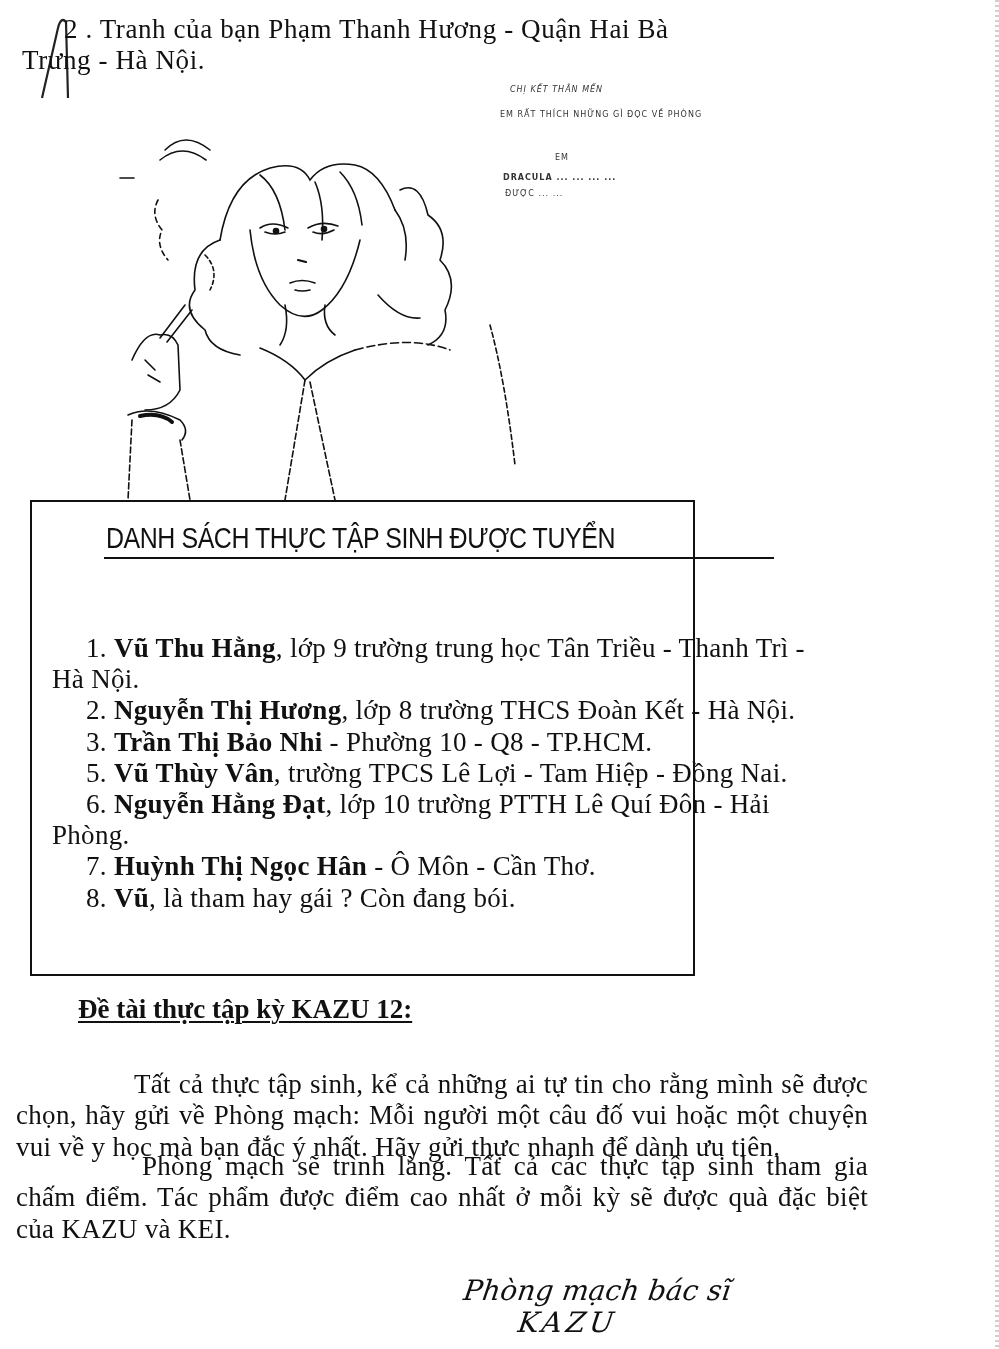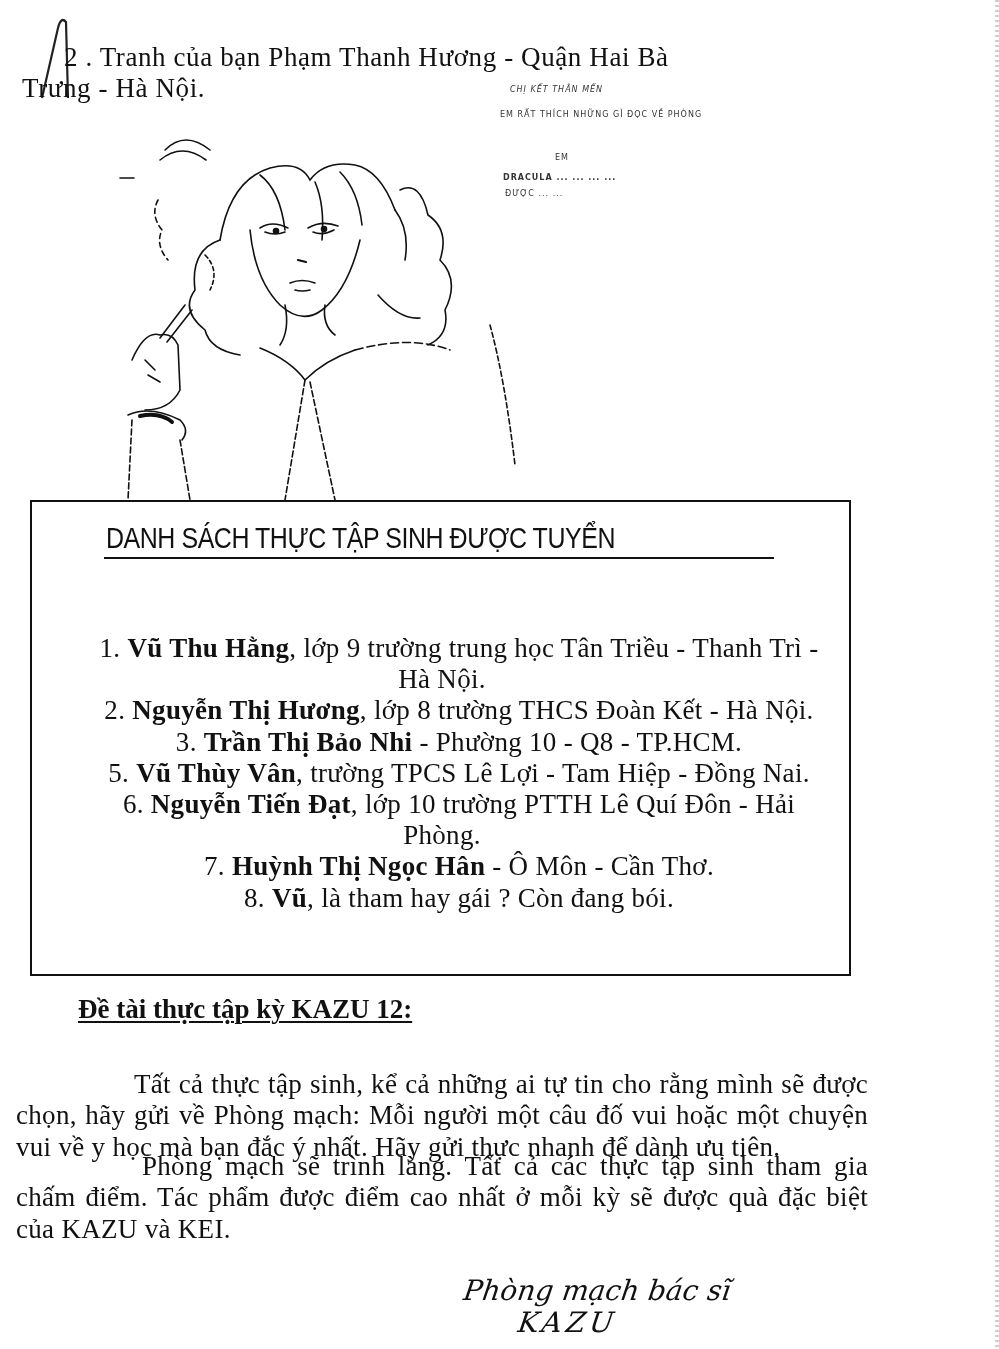--- a/index.html
+++ b/index.html
@@ -8,36 +8,36 @@
     font-family: "Liberation Serif", "DejaVu Serif", serif; color: #111;
   }
   .right-edge {
     position: absolute; right: 0; top: 0; width: 4px; height: 1349px;
     background: repeating-linear-gradient(to bottom, #cfcfcf 0 2px, #fff 2px 5px);
   }
   .caption {
     position: absolute; left: 22px; top: 14px; width: 830px;
     font-size: 27px; line-height: 31px; letter-spacing: 0.6px;
   }
-  .caption .line1 { padding-left: 42px; margin-top: 28px; }
+  .caption .line1 { padding-left: 42px; }
   .pen-mark {
     position: absolute; left: 30px; top: 8px; width: 50px; height: 95px;
   }
   .drawing {
     position: absolute; left: 110px; top: 120px; width: 440px; height: 380px;
   }
   .scribble {
     position: absolute; left: 500px; top: 85px; width: 320px; height: 130px;
     font-family: "DejaVu Sans", sans-serif; font-size: 8px; color: #333;
   }
   .scribble div { position: absolute; white-space: nowrap; letter-spacing: 1px; }
 
   .box {
-    position: absolute; left: 30px; top: 500px; width: 821px; height: 476px;
-    border: 2px solid #111; box-sizing: border-box; text-align: center;
+    position: absolute; left: 30px; top: 500px; width: 665px; height: 476px;
+    border: 2px solid #111; box-sizing: border-box;
   }
   .box-title {
     position: absolute; left: 74px; top: 20px;
     font-family: "Liberation Sans", "DejaVu Sans", sans-serif;
     font-size: 29px; letter-spacing: -0.5px; transform: scaleX(0.86);
     transform-origin: left top; white-space: nowrap;
   }
   .box-title-underline {
     position: absolute; left: 72px; top: 55px; width: 670px; height: 2px; background: #111;
   }
@@ -142,21 +142,21 @@
 </div>
 
 <div class="box">
   <div class="box-title">DANH SÁCH THỰC TẬP SINH ĐƯỢC TUYỂN</div>
   <div class="box-title-underline"></div>
   <div class="entries">
     <div class="entry"><span>1.</span> <span class="name">Vũ Thu Hằng</span><span>, lớp 9 trường trung học Tân Triều - Thanh Trì - Hà Nội.</span></div>
     <div class="entry"><span>2.</span> <span class="name">Nguyễn Thị Hương</span><span>, lớp 8 trường THCS Đoàn Kết - Hà Nội.</span></div>
     <div class="entry"><span>3.</span> <span class="name">Trần Thị Bảo Nhi</span><span> - Phường 10 - Q8 - TP.HCM.</span></div>
     <div class="entry"><span>5.</span> <span class="name">Vũ Thùy Vân</span><span>, trường TPCS Lê Lợi - Tam Hiệp - Đồng Nai.</span></div>
-    <div class="entry"><span>6.</span> <span class="name">Nguyễn Tiến Đạt</span><span>, lớp 10 trường PTTH Lê Quí Đôn - Hải Phòng.</span></div>
+    <div class="entry"><span>6.</span> <span class="name">Nguyễn Hằng Đạt</span><span>, lớp 10 trường PTTH Lê Quí Đôn - Hải Phòng.</span></div>
     <div class="entry"><span>7.</span> <span class="name">Huỳnh Thị Ngọc Hân</span><span> - Ô Môn - Cần Thơ.</span></div>
     <div class="entry"><span>8.</span> <span class="name">Vũ</span><span>, là tham hay gái ? Còn đang bói.</span></div>
   </div>
 </div>
 
 <div class="topic">Đề tài thực tập kỳ KAZU 12:</div>
 <div class="para para1">Tất cả thực tập sinh, kể cả những ai tự tin cho rằng mình sẽ được chọn, hãy gửi về Phòng mạch: Mỗi người một câu đố vui hoặc một chuyện vui về y học mà bạn đắc ý nhất. Hãy gửi thực nhanh để dành ưu tiên.</div>
 <div class="para para2">Phòng mạch sẽ trình làng. Tất cả các thực tập sinh tham gia chấm điểm. Tác phẩm được điểm cao nhất ở mỗi kỳ sẽ được quà đặc biệt của KAZU và KEI.</div>
 
 <div class="signature">

